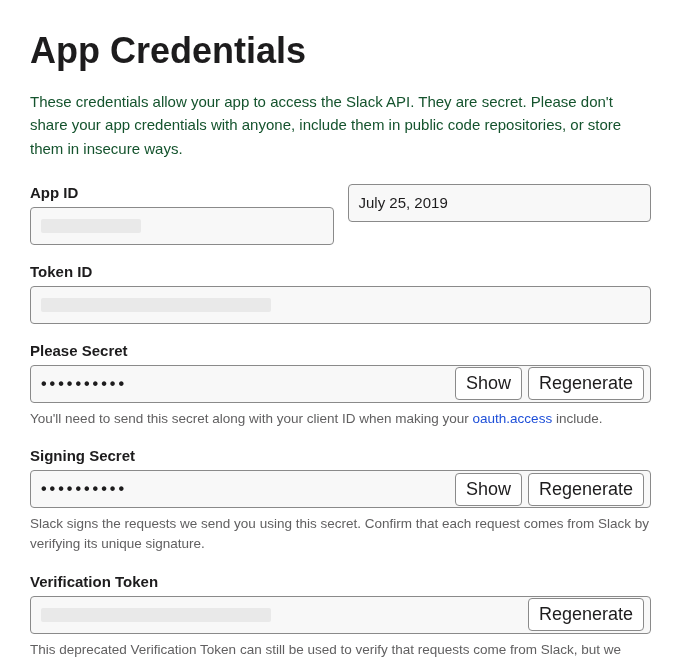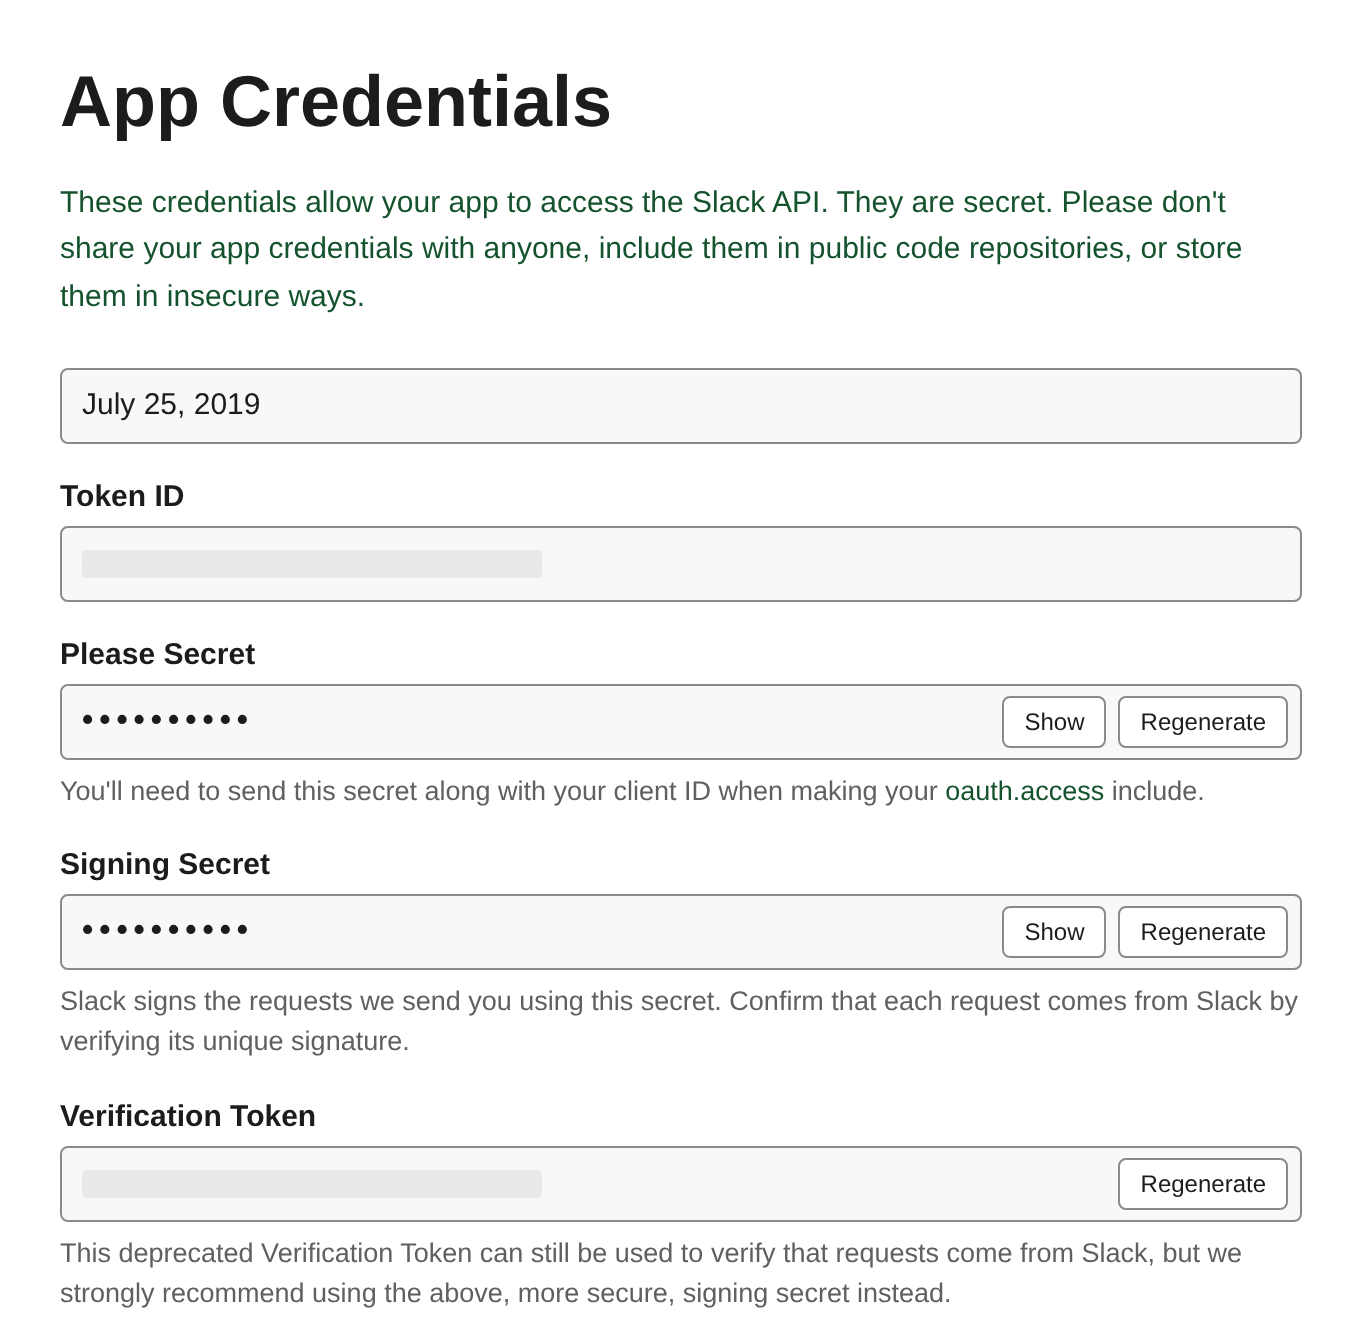--- a/index.html
+++ b/index.html
@@ -78,45 +78,51 @@
     .btn-group {
       position: absolute;
       right: 6px;
       display: flex;
       gap: 6px;
     }
     .btn {
       border: 1px solid #8a8a8a;
       border-radius: 4px;
       background: #fff;
-      font-size: 12px;
+      font-size: 18px;
       padding: 5px 10px;
       cursor: pointer;
       color: #1d1c1d;
       font-family: inherit;
     }
     .hint {
       font-size: 13.5px;
       color: #616061;
       line-height: 1.5;
       margin-top: 6px;
       margin-bottom: 18px;
     }
     .hint a {
-      color: #14532d;
+      color: #1d4ed8;
       text-decoration: none;
     }
   </style>
 </head>
 <body>
 
 <h1>App Credentials</h1>
 <p class="intro">These credentials allow your app to access the Slack API. They are secret. Please don't share your app credentials with anyone, include them in public code repositories, or store them in insecure ways.</p>
 
 <div class="row">
+  <div class="field half">
+    <div class="label">App ID</div>
+    <div class="input-box">
+      <div class="redacted w1"></div>
+    </div>
+  </div>
   <div class="field half">
     <div class="input-box">
       <span class="value-text">July 25, 2019</span>
     </div>
   </div>
 </div>
 
 <div class="field full">
   <div class="label">Token ID</div>
   <div class="input-box">

